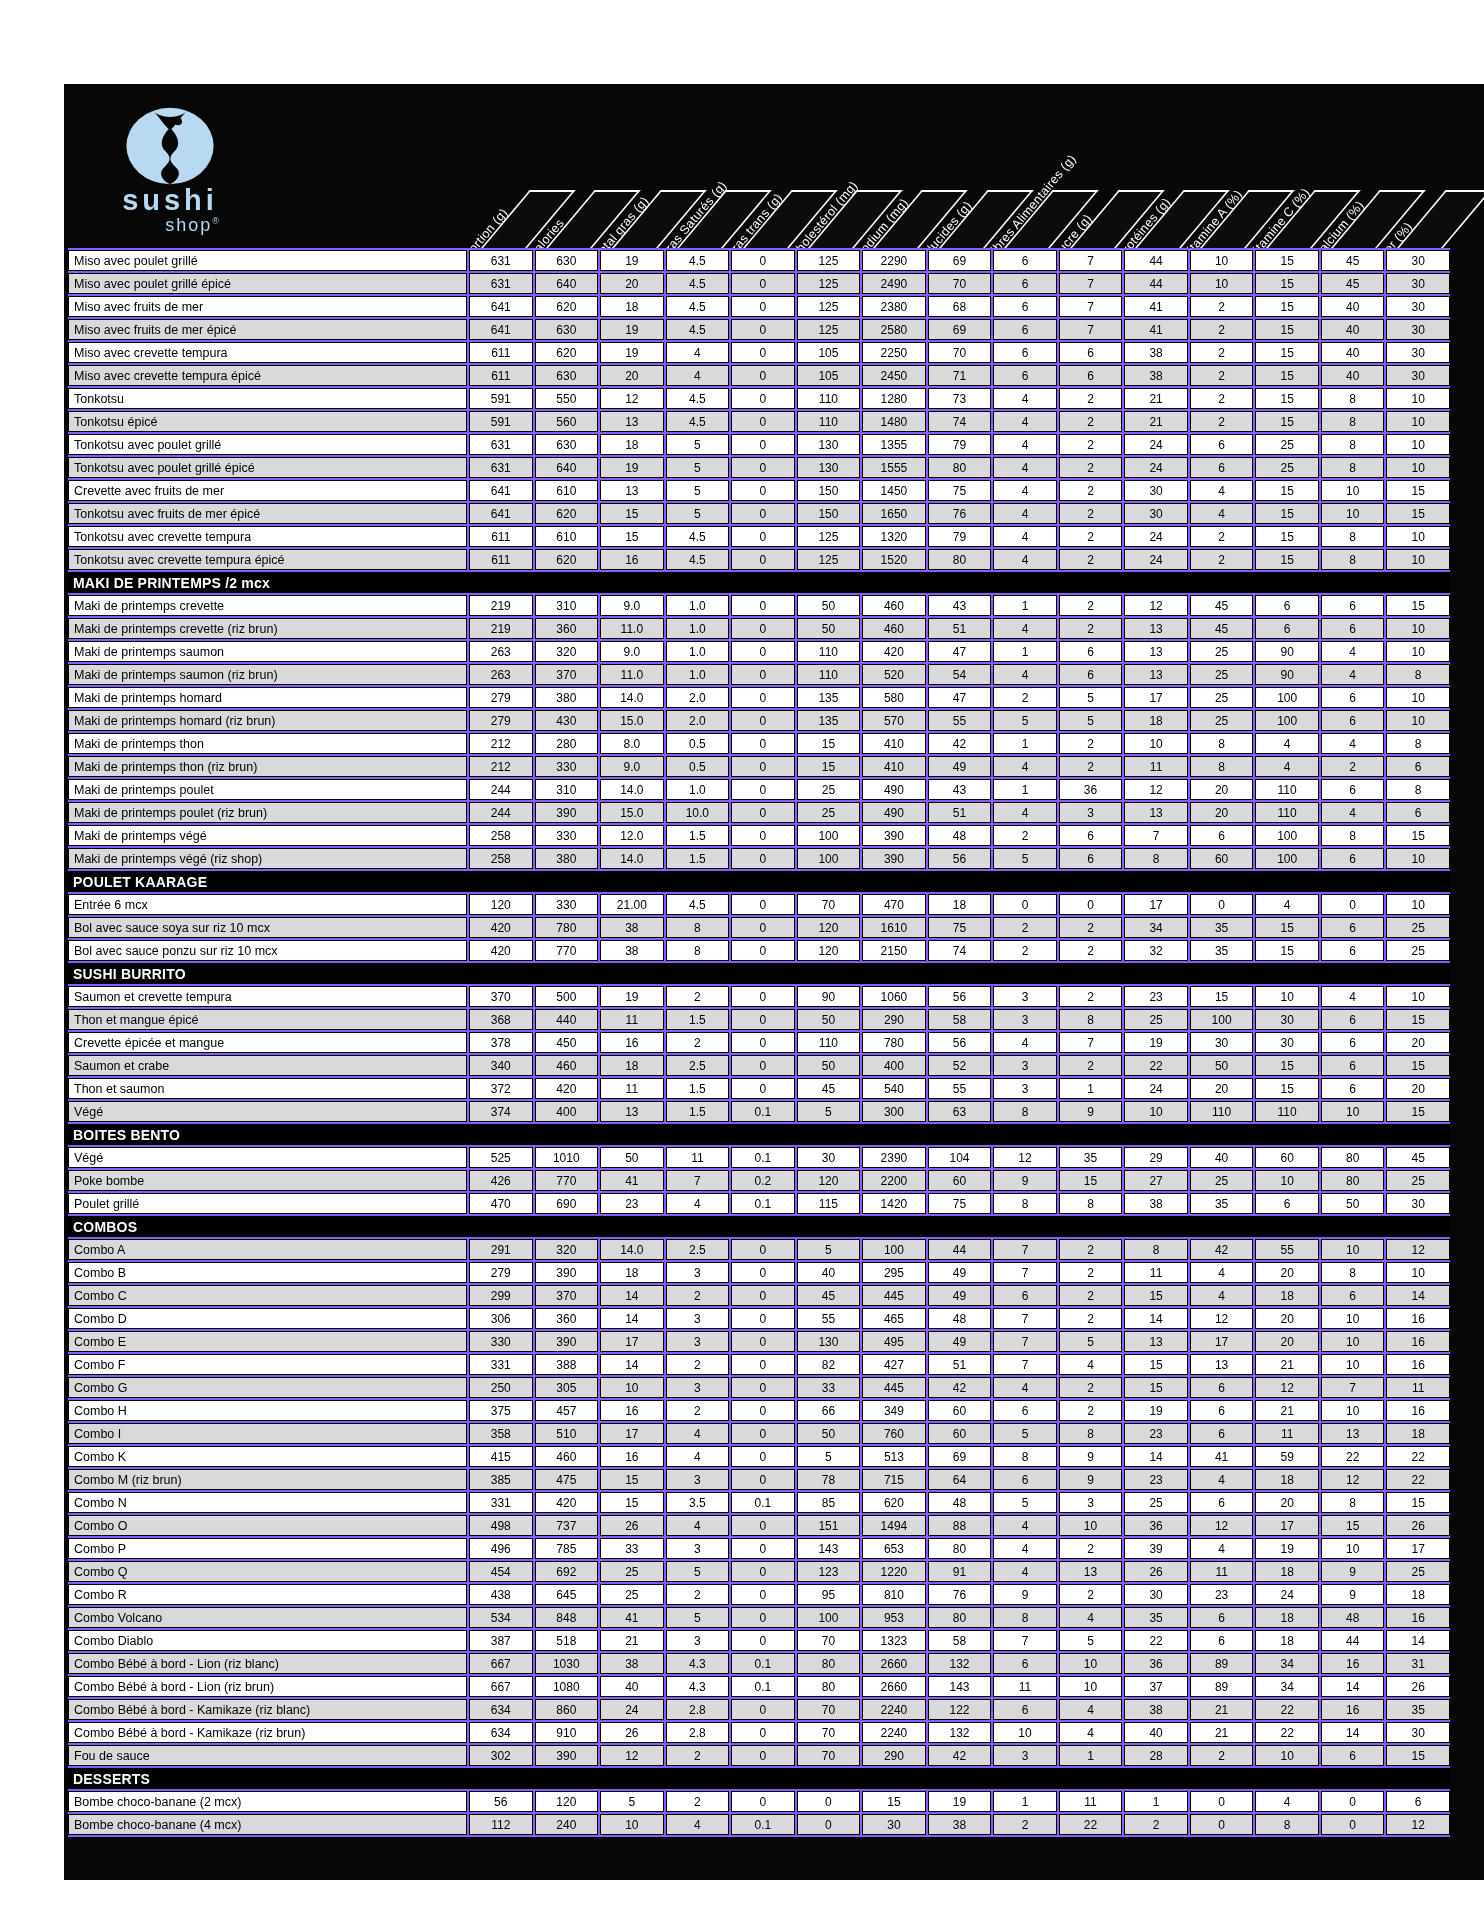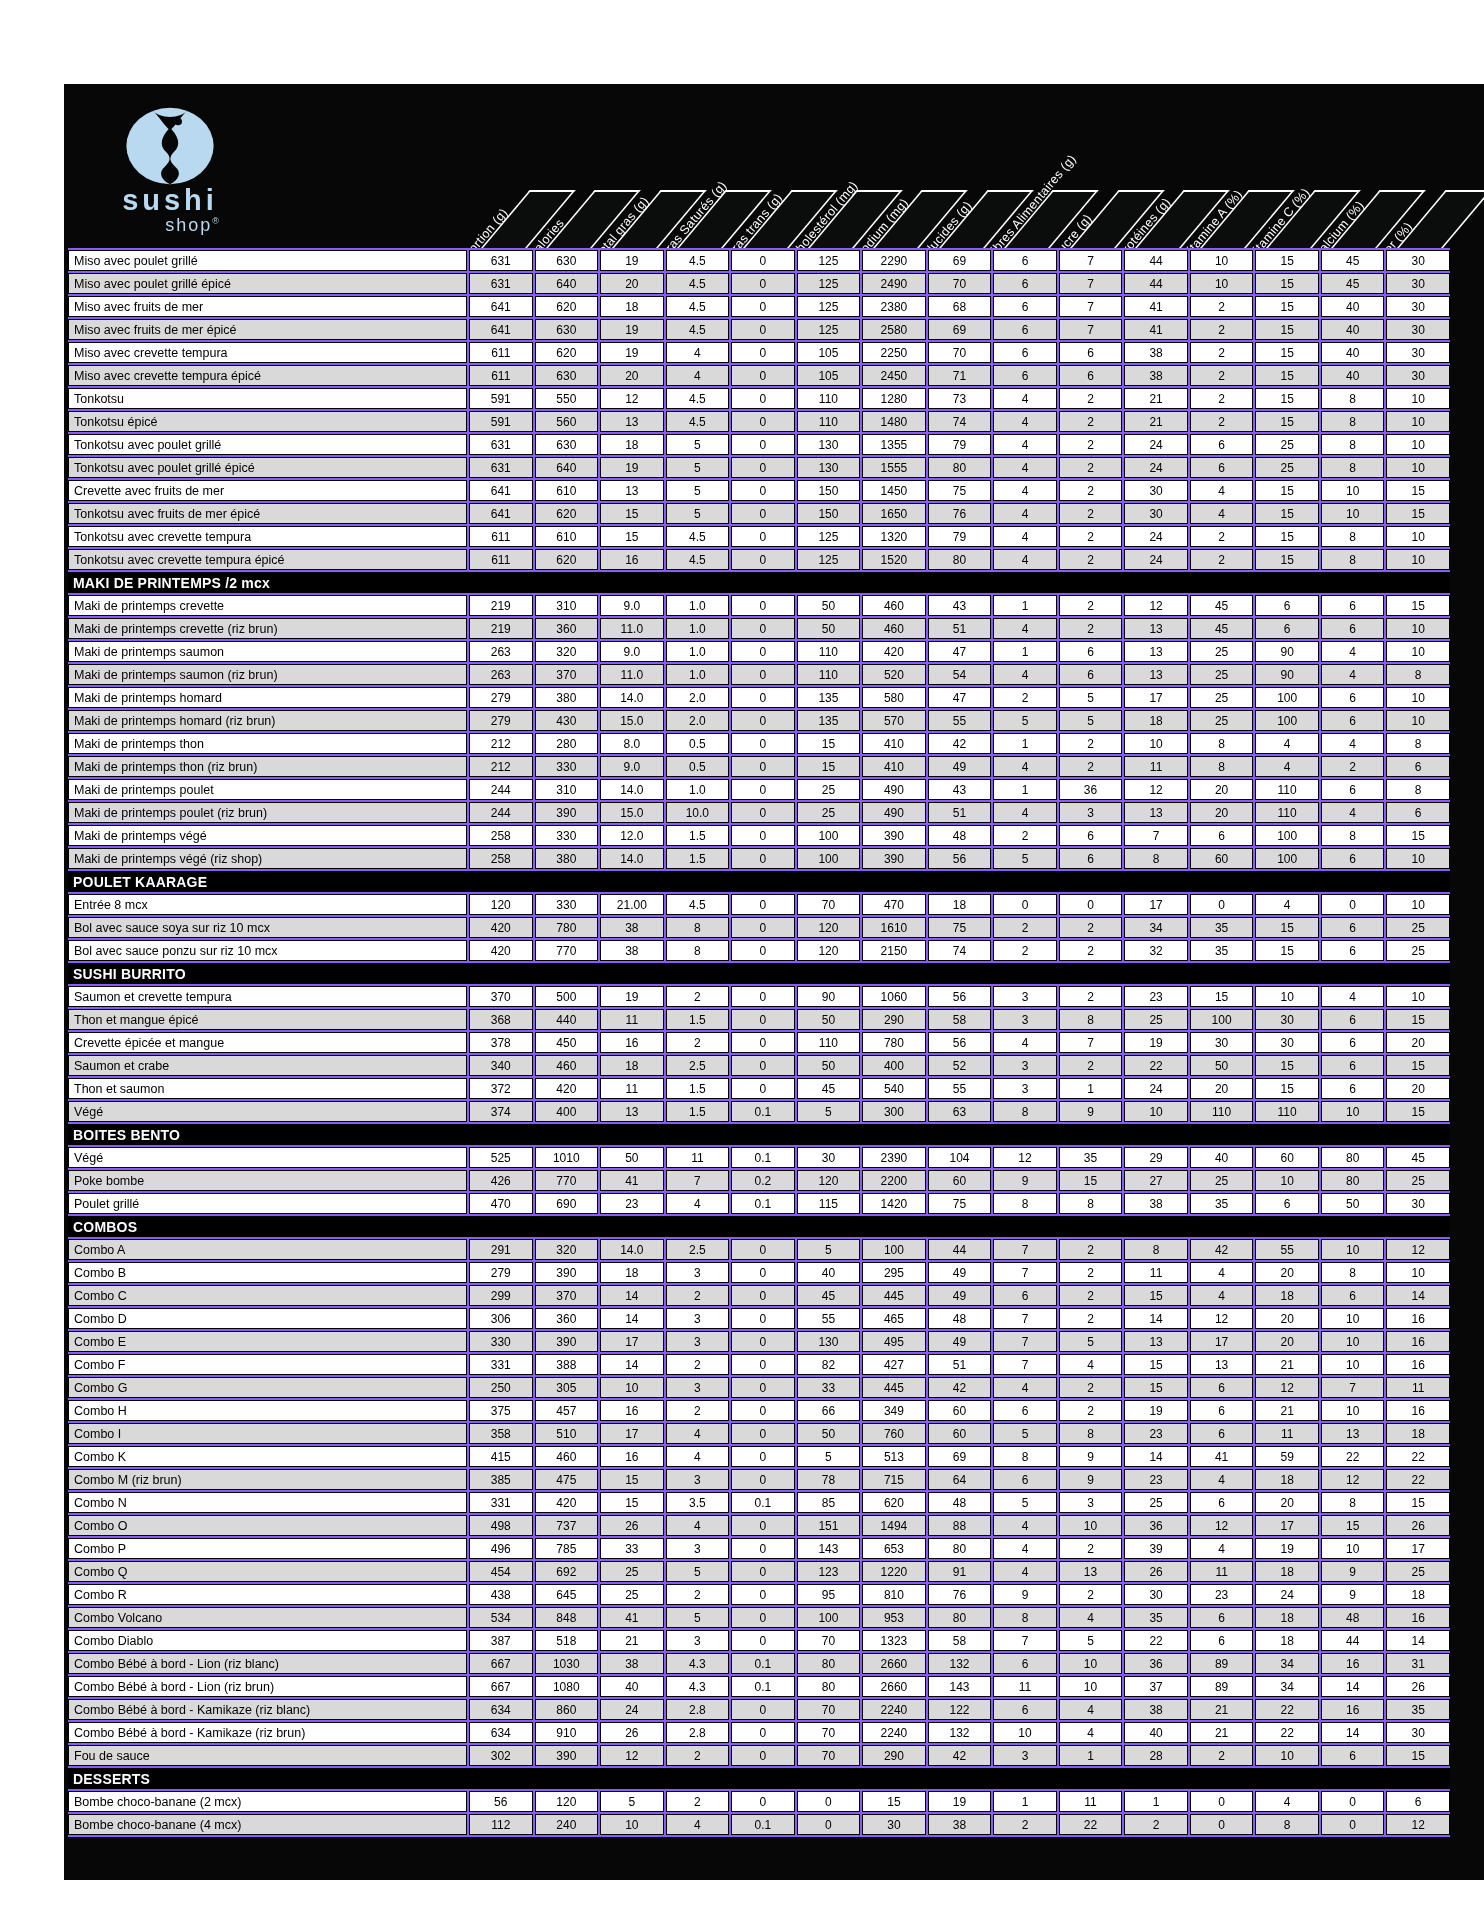--- a/index.html
+++ b/index.html
@@ -580,21 +580,21 @@
         <div class="cell val shade-gray">5</div>
         <div class="cell val shade-gray">6</div>
         <div class="cell val shade-gray">8</div>
         <div class="cell val shade-gray">60</div>
         <div class="cell val shade-gray">100</div>
         <div class="cell val shade-gray">6</div>
         <div class="cell val shade-gray">10</div>
       </div>
       <div class="section-row">POULET KAARAGE</div>
       <div class="row">
-        <div class="cell name shade-white">Entrée 8 mcx</div>
+        <div class="cell name shade-white">Entrée 6 mcx</div>
         <div class="cell val shade-white">120</div>
         <div class="cell val shade-white">330</div>
         <div class="cell val shade-white">21.00</div>
         <div class="cell val shade-white">4.5</div>
         <div class="cell val shade-white">0</div>
         <div class="cell val shade-white">70</div>
         <div class="cell val shade-white">470</div>
         <div class="cell val shade-white">18</div>
         <div class="cell val shade-white">0</div>
         <div class="cell val shade-white">0</div>

